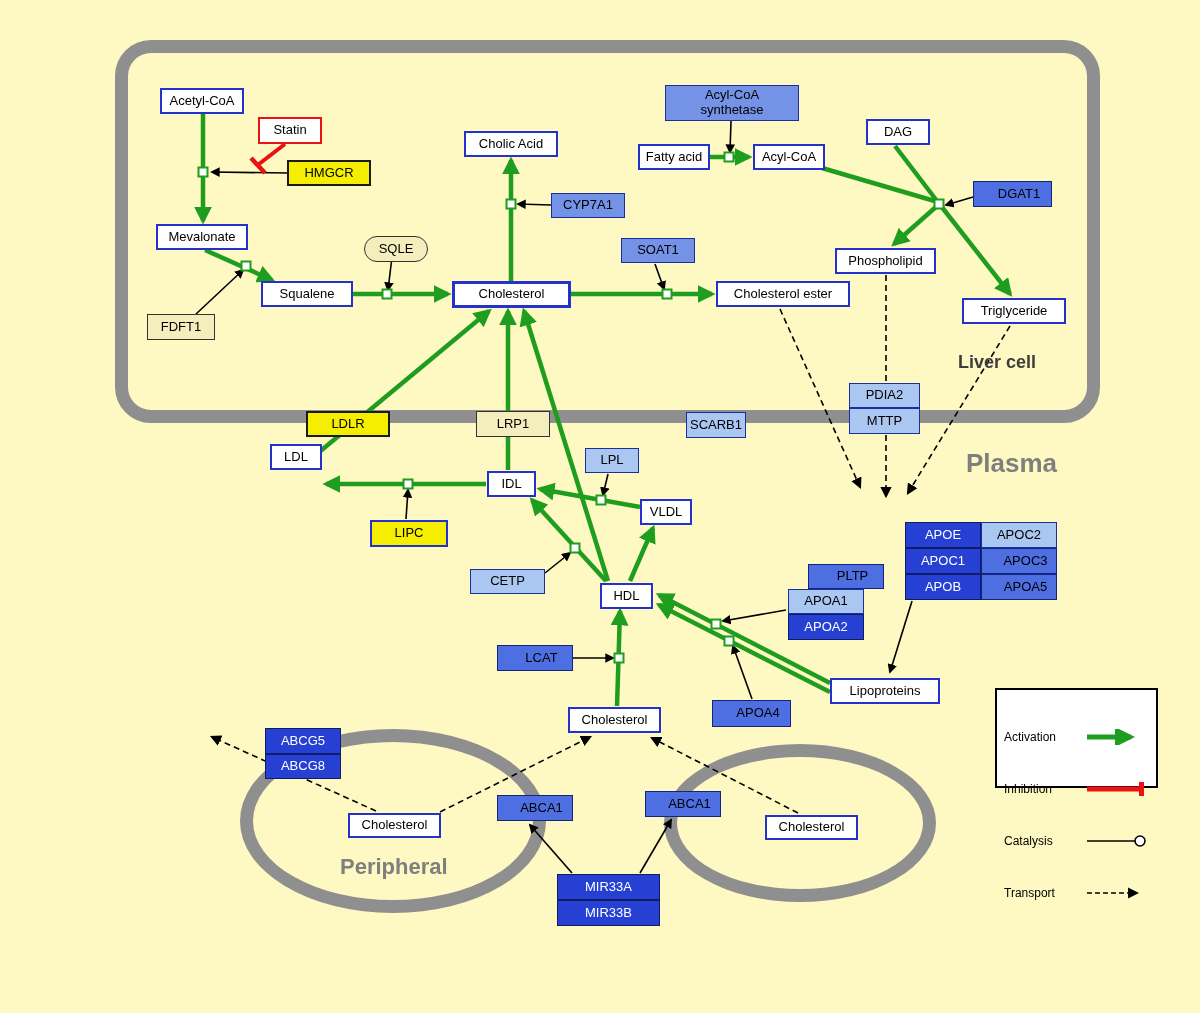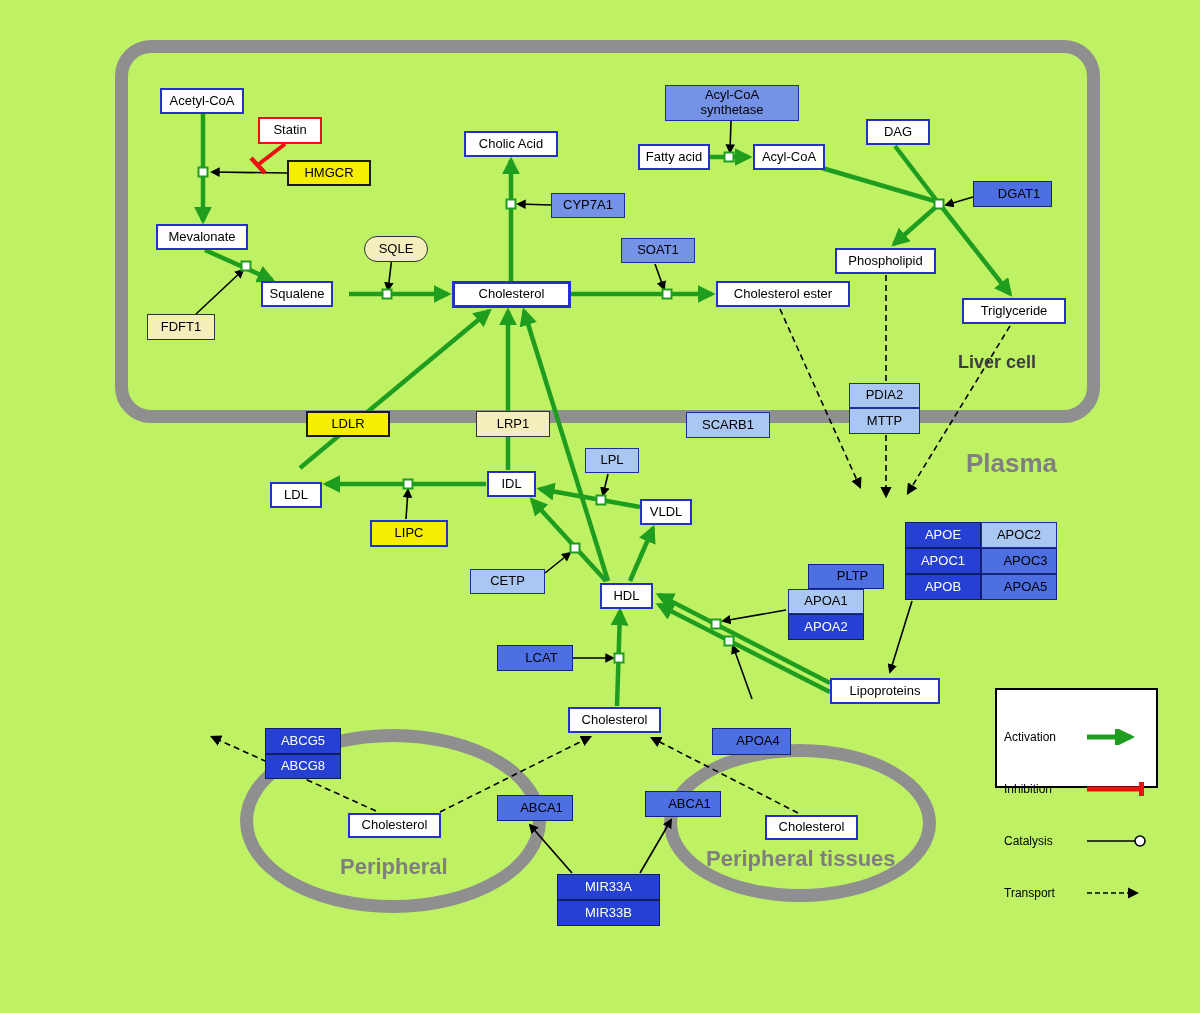--- a/index.html
+++ b/index.html
@@ -1,16 +1,16 @@
 <!DOCTYPE html>
 <html><head>
 <meta charset="utf-8">
 <style>
   html,body{margin:0;padding:0;background:#fff;}
-  .stage{position:relative;width:1200px;height:1013px;background:#bef264;overflow:hidden;
+  .stage{position:relative;width:1200px;height:1013px;background:#fef9c3;overflow:hidden;
          font-family:"Liberation Sans",sans-serif;}
   
   .compartment{position:absolute;box-sizing:border-box;}
   .liver{left:115px;top:40px;width:985px;height:383px;border:13px solid #8f8f8f;border-radius:36px;}
   .enterocyte{left:240px;top:729px;width:306px;height:184px;border:13px solid #8f8f8f;border-radius:50%;}
   .peripheral{left:664px;top:744px;width:272px;height:158px;border:13px solid #8f8f8f;border-radius:50%;}
   
   .edges{position:absolute;left:0;top:0;z-index:2;}
   
   #nodes{position:absolute;left:0;top:0;width:100%;height:100%;z-index:3;}
@@ -134,53 +134,53 @@
       <rect x="711.5" y="619.5" width="9" height="9"></rect>
       <rect x="724.5" y="636.5" width="9" height="9"></rect>
     </g>
   </svg>
 
   <div id="nodes">
       <div class="node t-metab" style="left: 160px; top: 88px; width: 84px; height: 26px;">Acetyl-CoA</div>
       <div class="node t-red" style="left: 258px; top: 117px; width: 64px; height: 27px;">Statin</div>
       <div class="node t-yellow" style="left: 287px; top: 160px; width: 84px; height: 26px;">HMGCR</div>
       <div class="node t-metab" style="left: 156px; top: 224px; width: 92px; height: 26px;">Mevalonate</div>
-      <div class="node t-metab" style="left: 261px; top: 281px; width: 72px; height: 26px;">Squalene</div>
+      <div class="node t-metab" style="left: 261px; top: 281px; width: 92px; height: 26px;">Squalene</div>
       <div class="node t-paleyellow" style="left: 364px; top: 236px; width: 64px; height: 26px; border-radius: 13px;">SQLE</div>
       <div class="node t-paleyellow" style="left: 147px; top: 314px; width: 68px; height: 26px;">FDFT1</div>
       <div class="node t-metab-bold" style="left: 452px; top: 281px; width: 119px; height: 27px;">Cholesterol</div>
       <div class="node t-metab" style="left: 464px; top: 131px; width: 94px; height: 26px;">Cholic Acid</div>
       <div class="node t-blue2" style="left: 551px; top: 193px; width: 74px; height: 25px;">CYP7A1</div>
       <div class="node t-blue2" style="left: 621px; top: 238px; width: 74px; height: 25px;">SOAT1</div>
       <div class="node t-metab" style="left: 716px; top: 281px; width: 134px; height: 26px;">Cholesterol ester</div>
       <div class="node t-metab" style="left: 638px; top: 144px; width: 72px; height: 26px;">Fatty acid</div>
       <div class="node t-blue2" style="left: 665px; top: 85px; width: 134px; height: 36px;">Acyl-CoA
 synthetase</div>
       <div class="node t-metab" style="left: 753px; top: 144px; width: 72px; height: 26px;">Acyl-CoA</div>
       <div class="node t-metab" style="left: 866px; top: 119px; width: 64px; height: 26px;">DAG</div>
       <div class="node t-blue3" style="left: 973px; top: 181px; width: 79px; height: 26px;">DGAT1</div>
       <div class="node t-metab" style="left: 835px; top: 248px; width: 101px; height: 26px;">Phospholipid</div>
       <div class="node t-metab" style="left: 962px; top: 298px; width: 104px; height: 26px;">Triglyceride</div>
       <div class="node t-blue1" style="left: 849px; top: 383px; width: 71px; height: 25px;">PDIA2</div>
       <div class="node t-blue1" style="left: 849px; top: 408px; width: 71px; height: 26px;">MTTP</div>
       <div class="node t-yellow" style="left: 306px; top: 411px; width: 84px; height: 26px;">LDLR</div>
       <div class="node t-paleyellow" style="left: 476px; top: 411px; width: 74px; height: 26px;">LRP1</div>
-      <div class="node t-blue1" style="left: 686px; top: 412px; width: 84px; height: 26px;">SCARB1</div>
-      <div class="node t-metab" style="left: 270px; top: 482px; width: 52px; height: 26px;">LDL</div>
+      <div class="node t-blue1" style="left: 686px; top: 412px; width: 60px; height: 26px;">SCARB1</div>
+      <div class="node t-metab" style="left: 270px; top: 444px; width: 52px; height: 26px;">LDL</div>
       <div class="node t-metab" style="left: 487px; top: 471px; width: 49px; height: 26px;">IDL</div>
       <div class="node t-blue1" style="left: 585px; top: 448px; width: 54px; height: 25px;">LPL</div>
       <div class="node t-metab" style="left: 640px; top: 499px; width: 52px; height: 26px;">VLDL</div>
       <div class="node t-yellow-blue" style="left: 370px; top: 520px; width: 78px; height: 27px;">LIPC</div>
       <div class="node t-blue1" style="left: 470px; top: 569px; width: 75px; height: 25px;">CETP</div>
       <div class="node t-metab" style="left: 600px; top: 583px; width: 53px; height: 26px;">HDL</div>
       <div class="node t-blue3" style="left: 788px; top: 564px; width: 76px; height: 25px; margin-left: 20px;">PLTP</div>
       <div class="node t-blue1" style="left: 788px; top: 589px; width: 76px; height: 25px;">APOA1</div>
       <div class="node t-blue4" style="left: 788px; top: 614px; width: 76px; height: 26px;">APOA2</div>
       <div class="node t-blue3" style="left: 497px; top: 645px; width: 76px; height: 26px;">LCAT</div>
-      <div class="node t-blue3" style="left: 712px; top: 700px; width: 79px; height: 27px; margin-top: 28px;">APOA4</div>
+      <div class="node t-blue3" style="left: 712px; top: 700px; width: 79px; height: 27px;">APOA4</div>
       <div class="node t-metab" style="left: 830px; top: 678px; width: 110px; height: 26px;">Lipoproteins</div>
       <div class="node t-metab" style="left: 568px; top: 707px; width: 93px; height: 26px;">Cholesterol</div>
       <div class="node t-blue4" style="left: 905px; top: 522px; width: 76px; height: 26px;">APOE</div>
       <div class="node t-blue1" style="left: 981px; top: 522px; width: 76px; height: 26px;">APOC2</div>
       <div class="node t-blue4" style="left: 905px; top: 548px; width: 76px; height: 26px;">APOC1</div>
       <div class="node t-blue3" style="left: 981px; top: 548px; width: 76px; height: 26px;">APOC3</div>
       <div class="node t-blue4" style="left: 905px; top: 574px; width: 76px; height: 26px;">APOB</div>
       <div class="node t-blue3" style="left: 981px; top: 574px; width: 76px; height: 26px;">APOA5</div>
       <div class="node t-blue4" style="left: 265px; top: 728px; width: 76px; height: 26px;">ABCG5</div>
       <div class="node t-blue4" style="left: 265px; top: 754px; width: 76px; height: 25px;">ABCG8</div>
@@ -188,21 +188,20 @@
       <div class="node t-blue3" style="left: 497px; top: 795px; width: 76px; height: 26px;">ABCA1</div>
       <div class="node t-blue3" style="left: 645px; top: 791px; width: 76px; height: 26px;">ABCA1</div>
       <div class="node t-metab" style="left: 765px; top: 815px; width: 93px; height: 25px;">Cholesterol</div>
       <div class="node t-blue4" style="left: 557px; top: 874px; width: 103px; height: 26px;">MIR33A</div>
       <div class="node t-blue4" style="left: 557px; top: 900px; width: 103px; height: 26px;">MIR33B</div>
     </div>
 
   <div class="cmp-label lbl-liver">Liver cell</div>
   <div class="cmp-label lbl-plasma">Plasma</div>
   <div class="cmp-label lbl-enterocyte">Peripheral</div>
-  <div class="cmp-label lbl-peripheral">Peripheral tissues</div>
 
   <div class="legend">
     <div class="legend-row">
       <span>Activation</span>
       <svg width="64" height="16">
         <line x1="2" y1="8" x2="46" y2="8" stroke="#1f9d1f" stroke-width="5" marker-end="url(#mg)"></line>
       </svg>
     </div>
     <div class="legend-row">
       <span>Inhibition</span>

